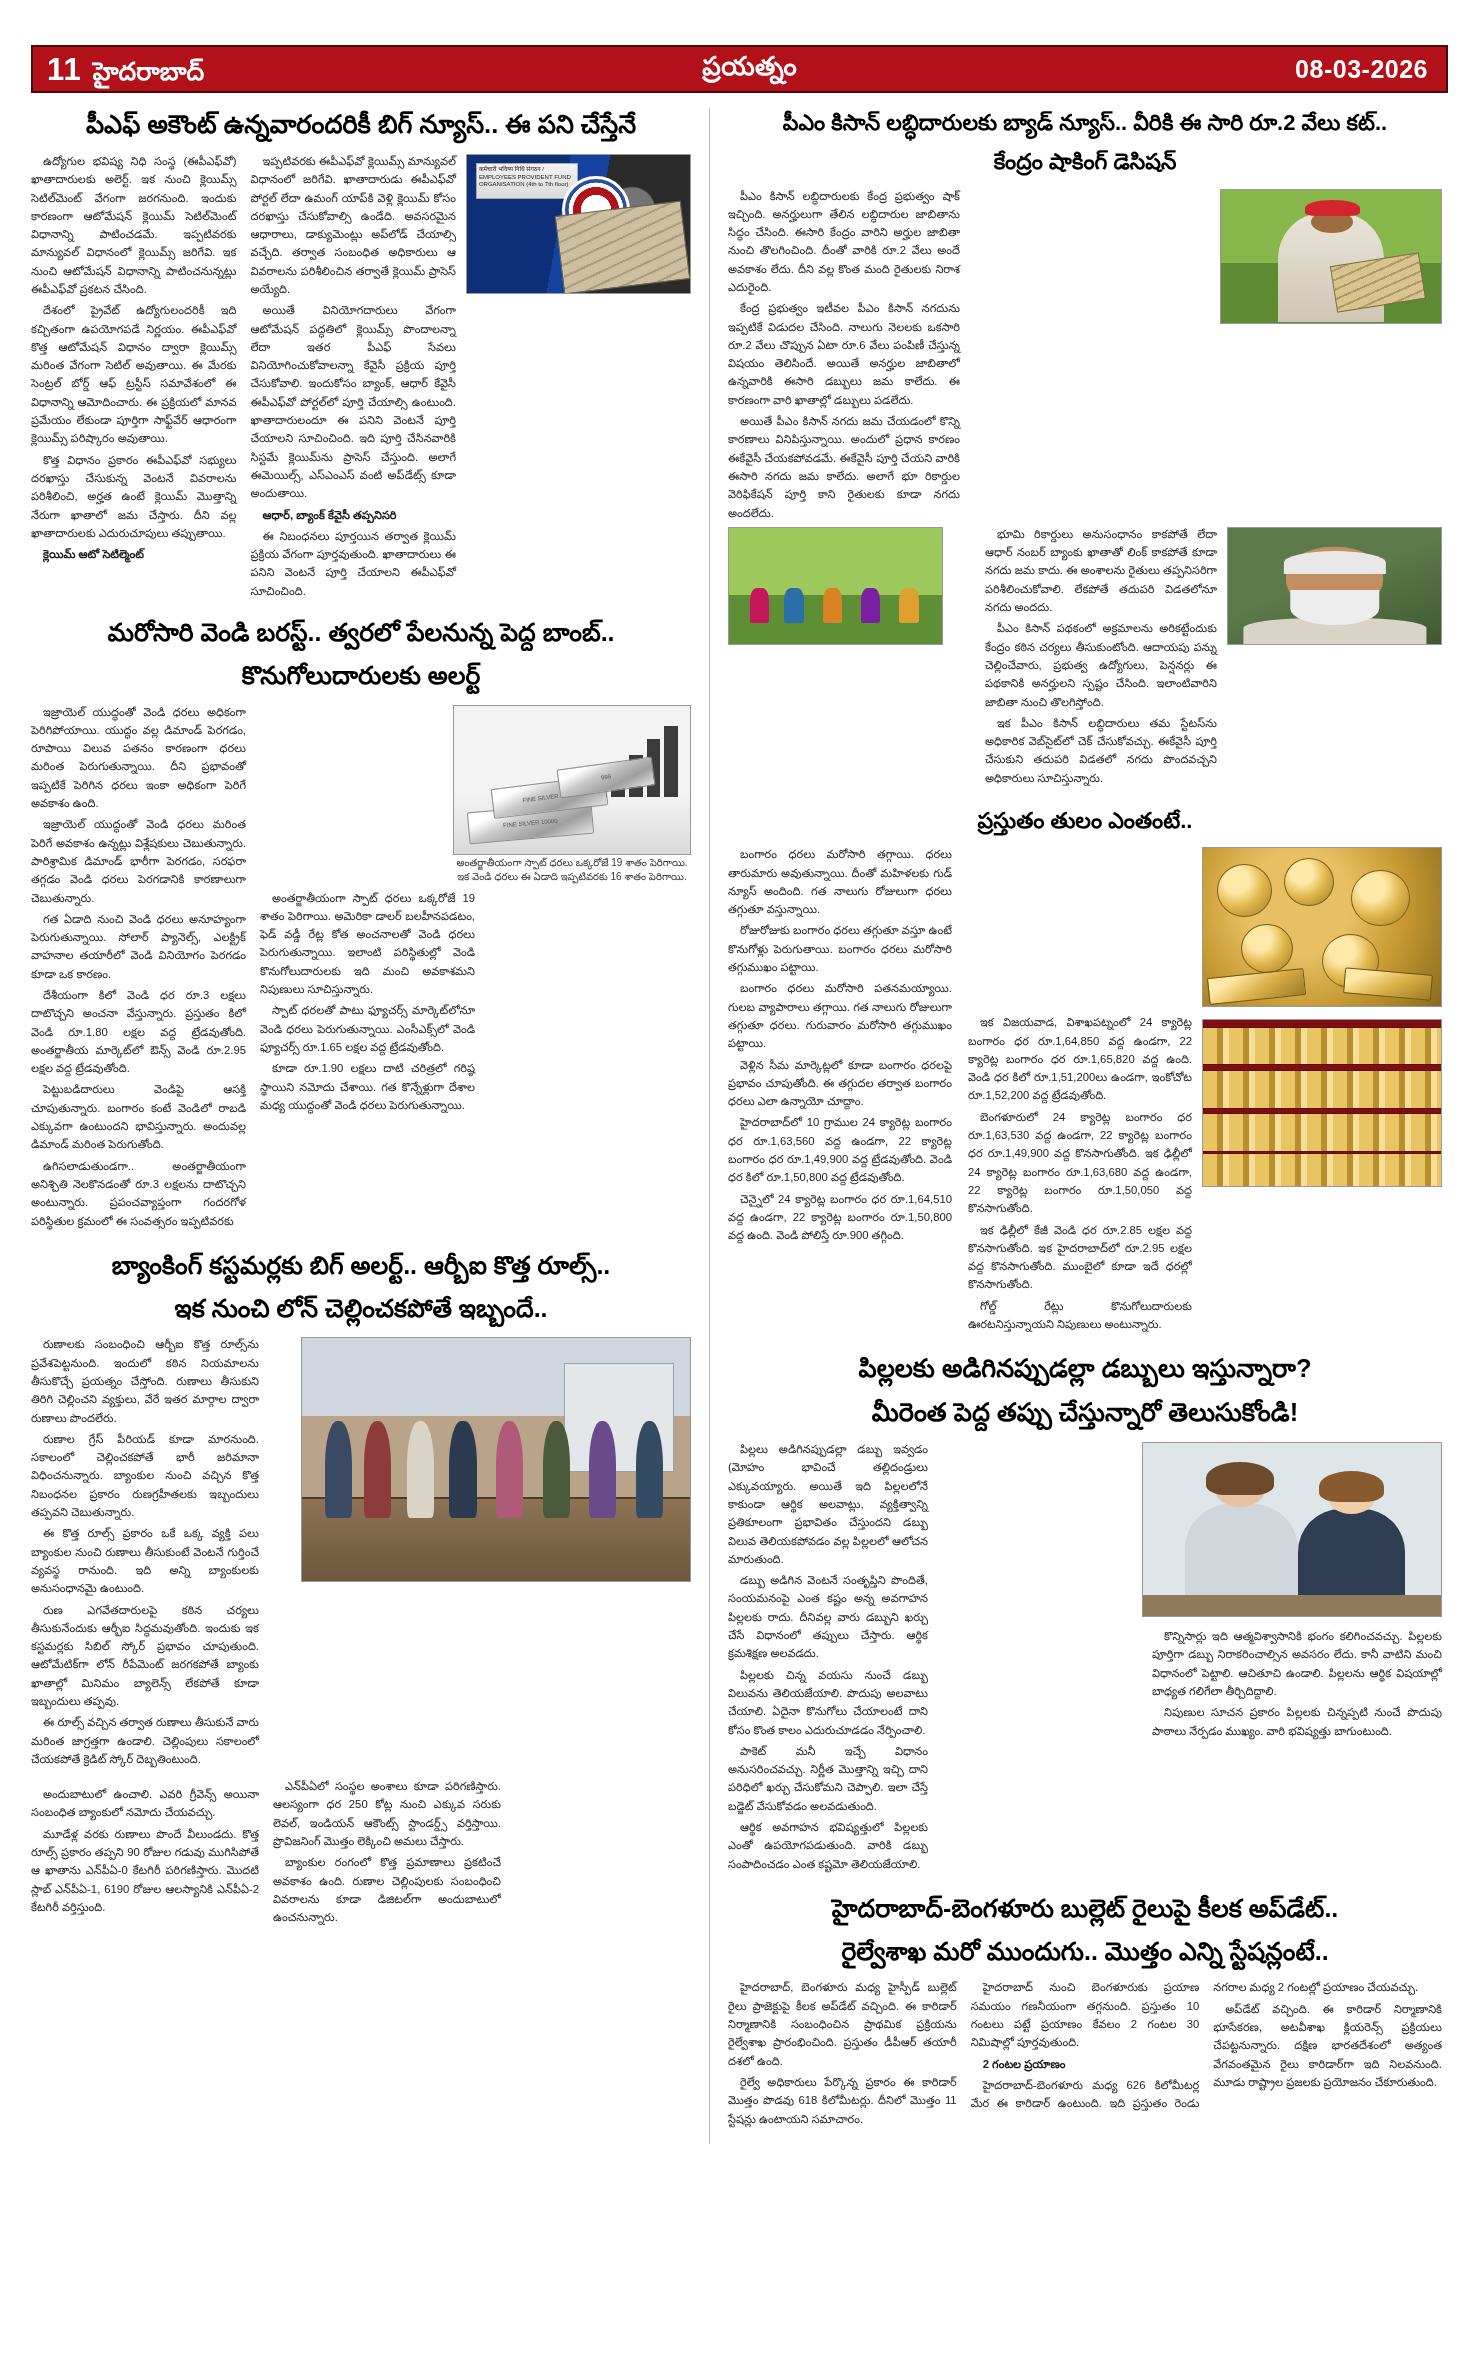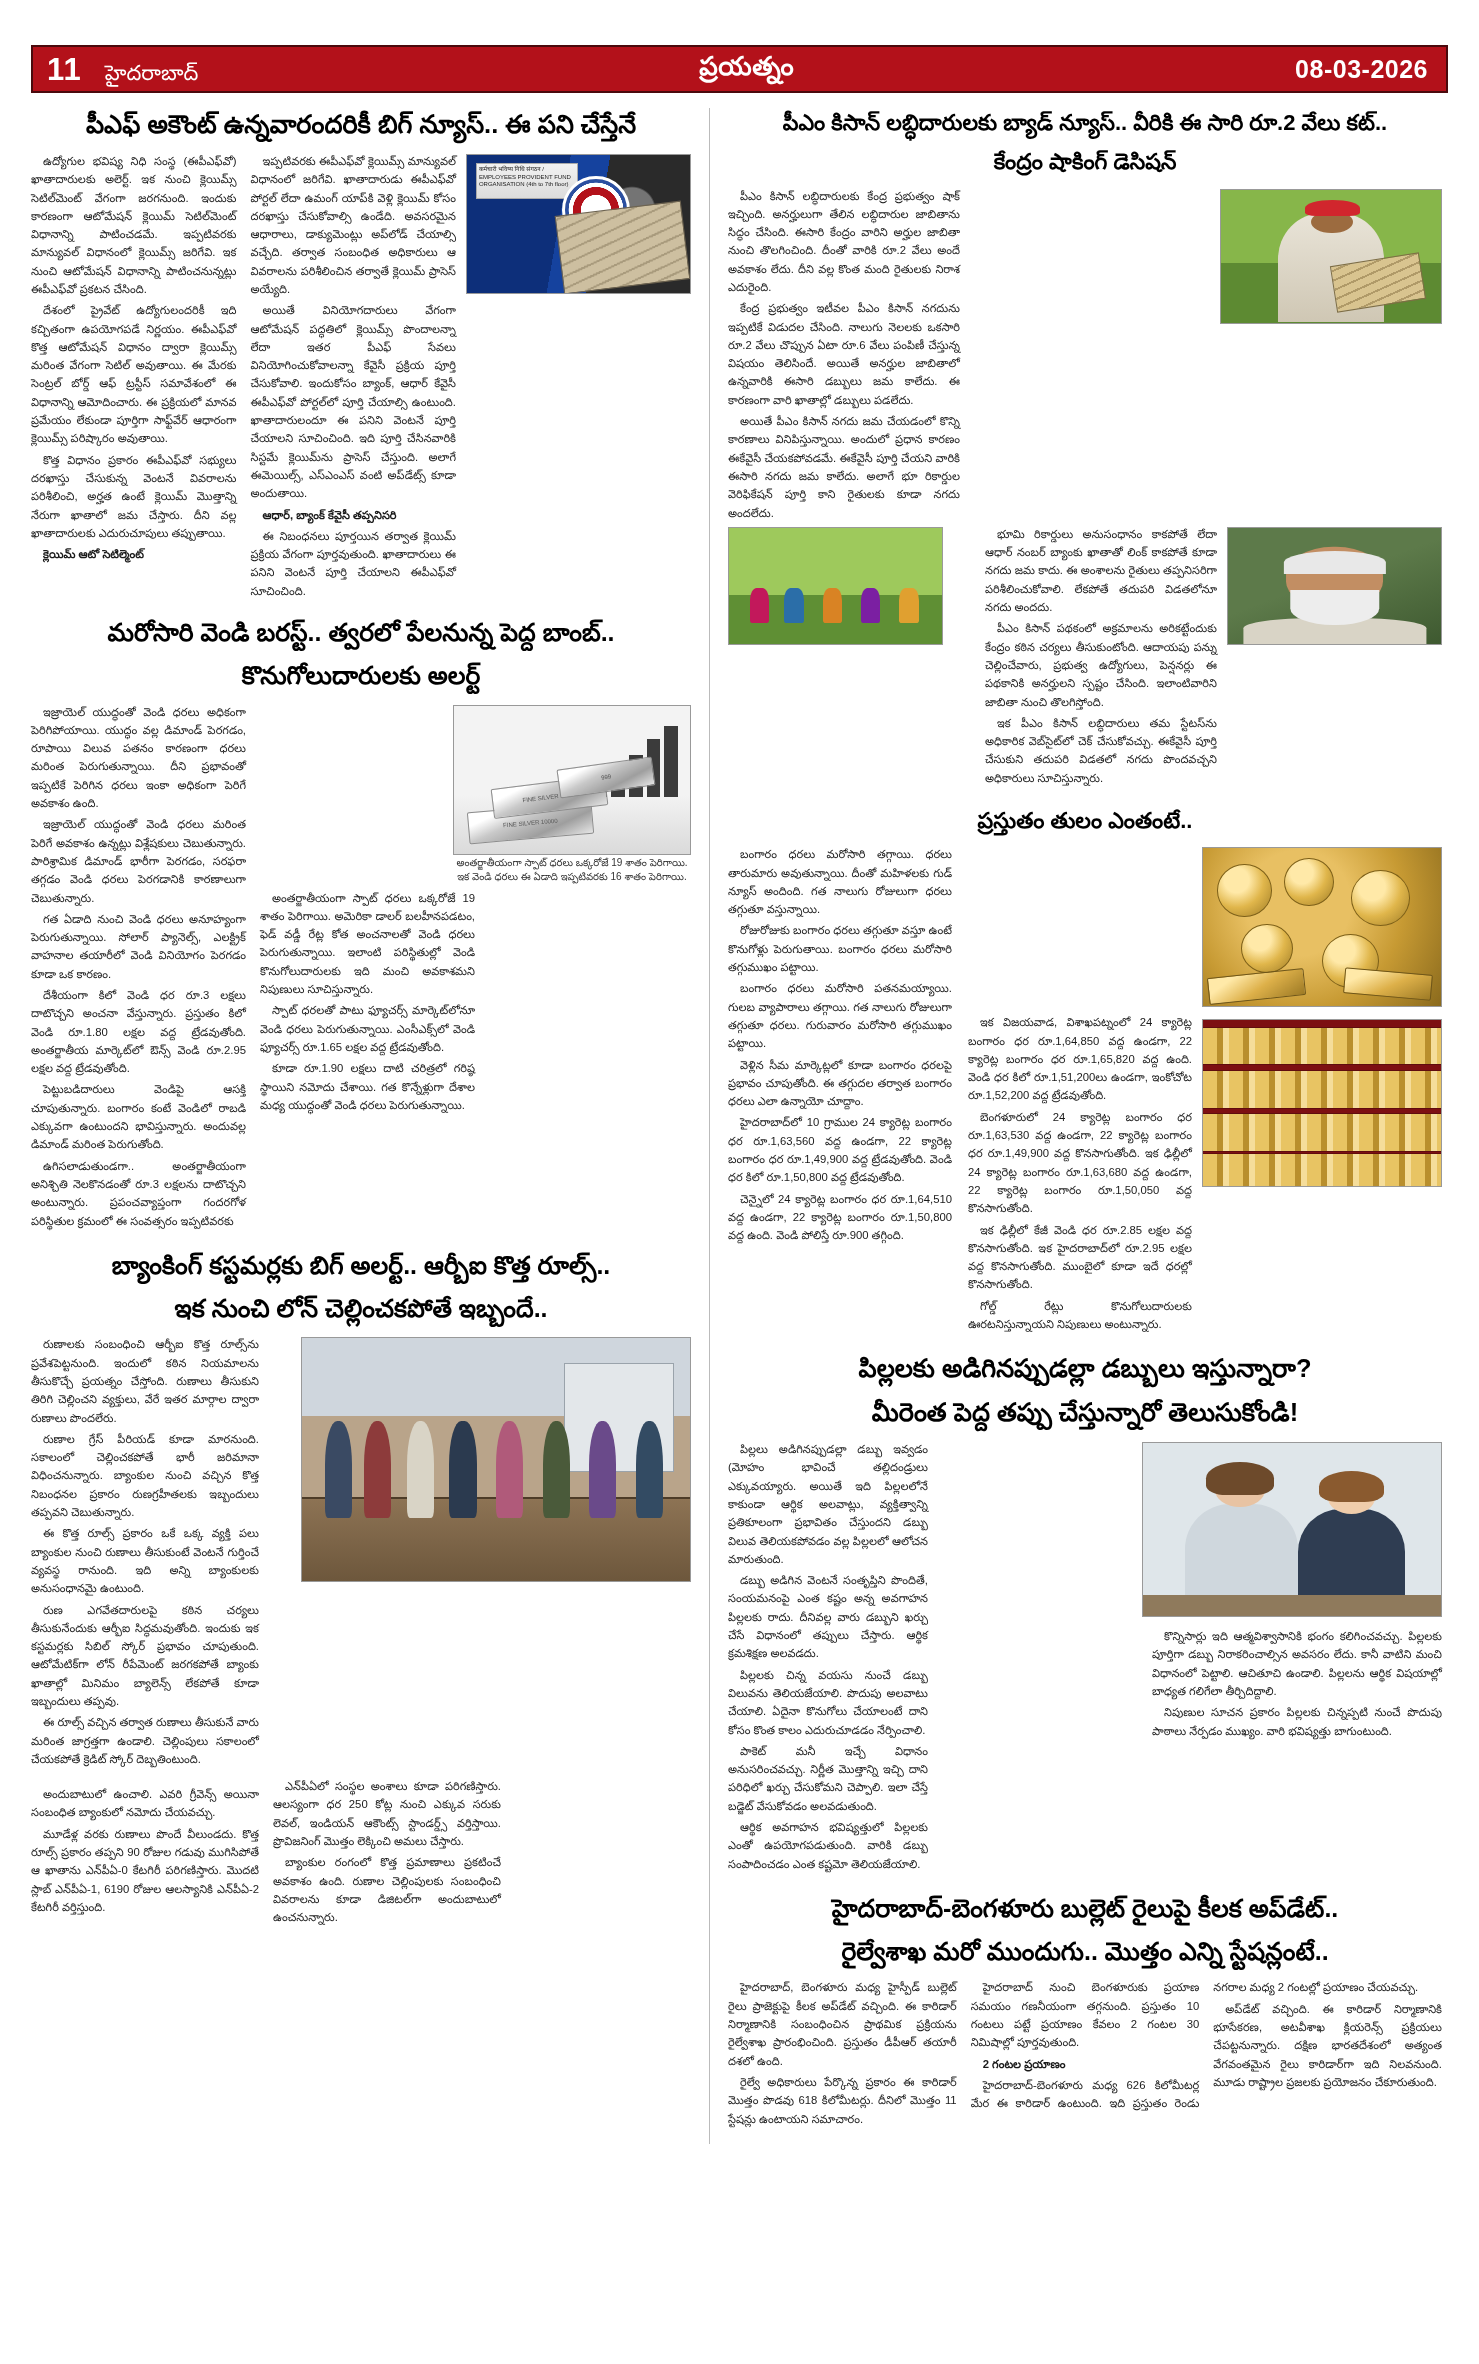--- a/index.html
+++ b/index.html
@@ -33,33 +33,33 @@
     background: #b3111a;
     border: 2px solid #4a0a0d;
     box-sizing: border-box;
     display: flex;
     align-items: center;
     color: #fff;
   }
   .mh-left {
     display: flex;
     align-items: baseline;
-    gap: 23px;
+    gap: 11px;
     padding-left: 14px;
     white-space: nowrap;
   }
   .mh-page-no {
     font-size: 31px;
     font-weight: bold;
     line-height: 1;
     letter-spacing: 1px;
   }
   .mh-city {
-    font-size: 21px;
-    font-weight: normal;
+    font-size: 25px;
+    font-weight: bold;
     line-height: 1;
   }
   .mh-center {
     flex: 1;
     text-align: center;
     font-size: 26px;
     font-weight: bold;
     letter-spacing: 0.5px;
   }
   .mh-date {

